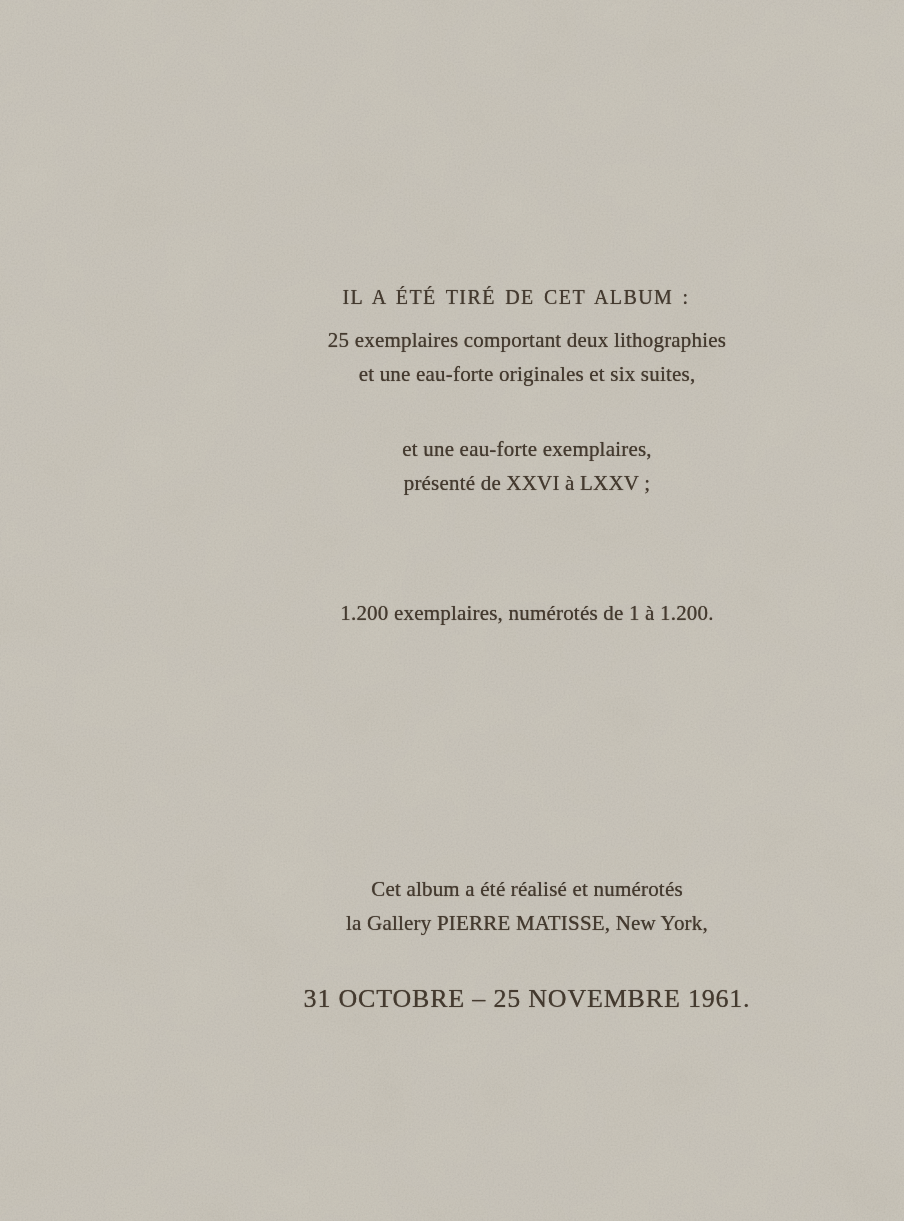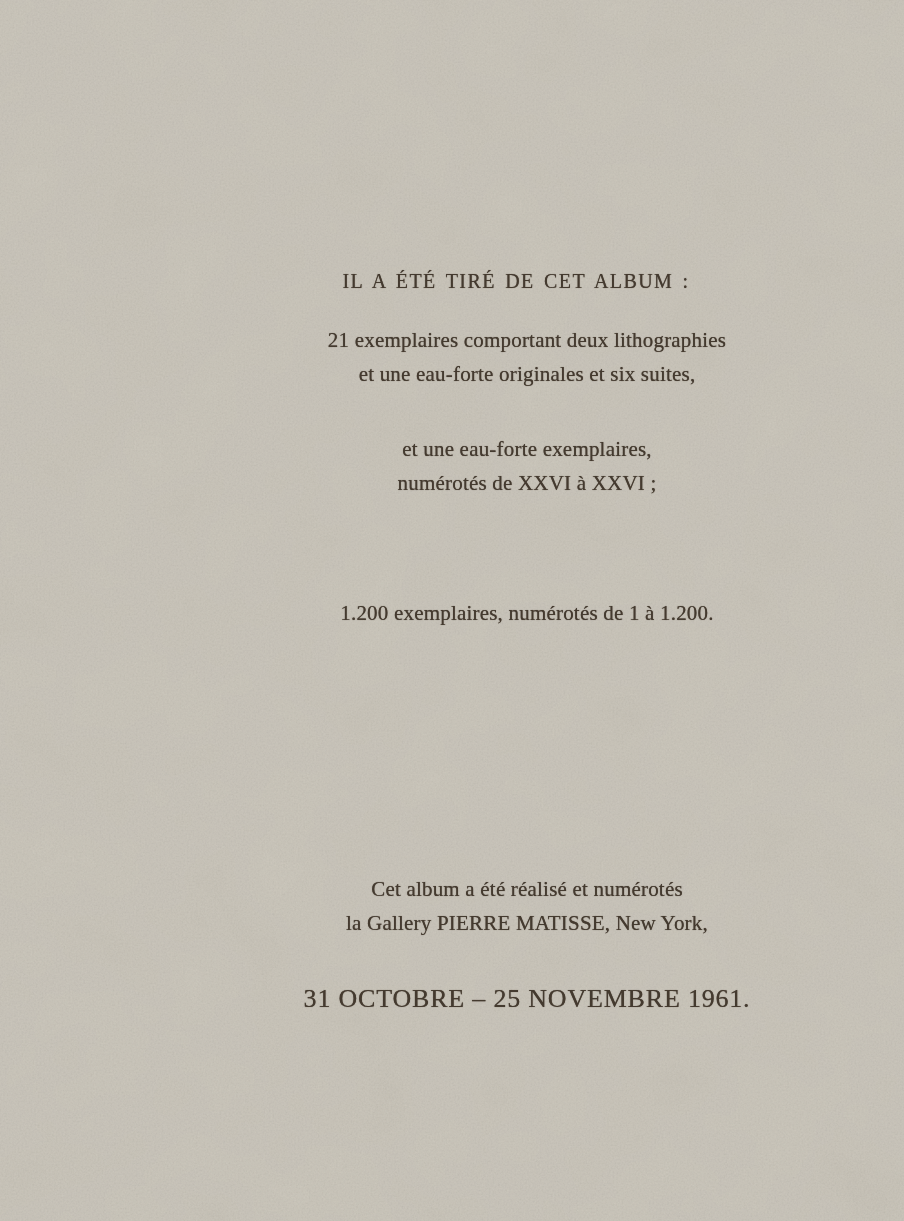--- a/index.html
+++ b/index.html
@@ -32,21 +32,21 @@
     width: 754px;
     text-align: center;
     font-size: 21px;
     line-height: 34px;
     letter-spacing: 0.2px;
     color: var(--ink, #453a2f);
     text-shadow: 0 0 0.8px rgba(64, 53, 42, 0.85);
   }
   .block .line { white-space: nowrap; }
   .title-block {
-    top: 264px;
+    top: 280px;
     font-size: 20px;
     letter-spacing: 1.4px;
     word-spacing: 3px;
     transform: translateX(-11px);
   }
   .para-1 { top: 323px; }
   .para-2 { top: 432px; }
   .para-3 { top: 564px; margin-top: 32px; }
   .colophon-block { top: 872px; }
   .date-block {
@@ -88,27 +88,27 @@
     <rect width="904" height="1221" filter="url(#gCloud)" opacity="0.05" style="mix-blend-mode:multiply"></rect>
     <rect width="904" height="1221" filter="url(#gDark)" opacity="0.13" style="mix-blend-mode:multiply"></rect>
     <rect width="904" height="1221" filter="url(#gLight)" opacity="0.10" style="mix-blend-mode:screen"></rect>
   </svg>
 
   <div class="content">
 
     <div class="block title-block line">IL A ÉTÉ TIRÉ DE CET ALBUM :</div>
 
     <div class="block para-1">
-      <div class="line">21 exemplaires comportant deux lithographies</div>
+      <div class="line">25 exemplaires comportant deux lithographies</div>
       <div class="line">et une eau-forte originales et six suites,</div>
     </div>
 
     <div class="block para-2">
       <div class="line">et une eau-forte exemplaires,</div>
-      <div class="line">numérotés de XXVI à XXVI ;</div>
+      <div class="line">présenté de XXVI à LXXV ;</div>
     </div>
 
     <div class="block para-3">
       <div class="line">1.200 exemplaires, numérotés de 1 à 1.200.</div>
     </div>
 
     <div class="block colophon-block">
       <div class="line">Cet album a été réalisé et numérotés</div>
       <div class="line">la Gallery PIERRE MATISSE, New York,</div>
     </div>

